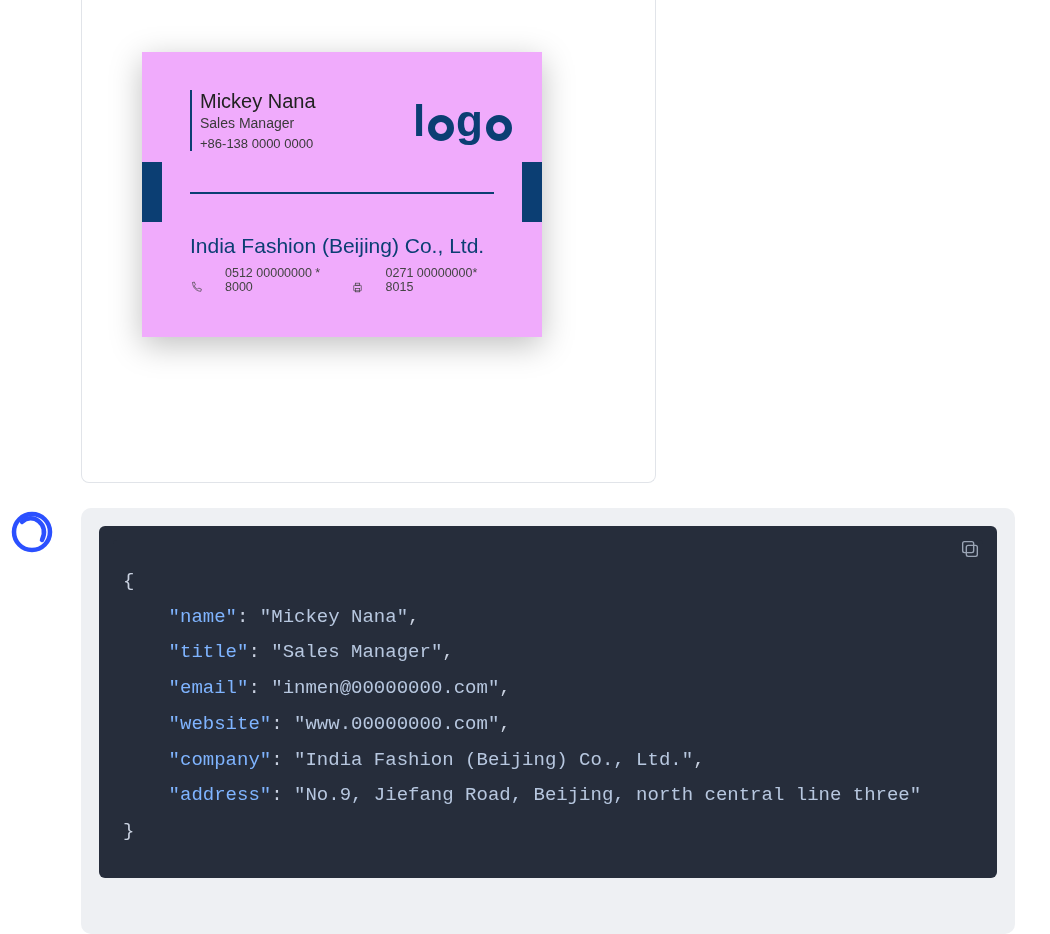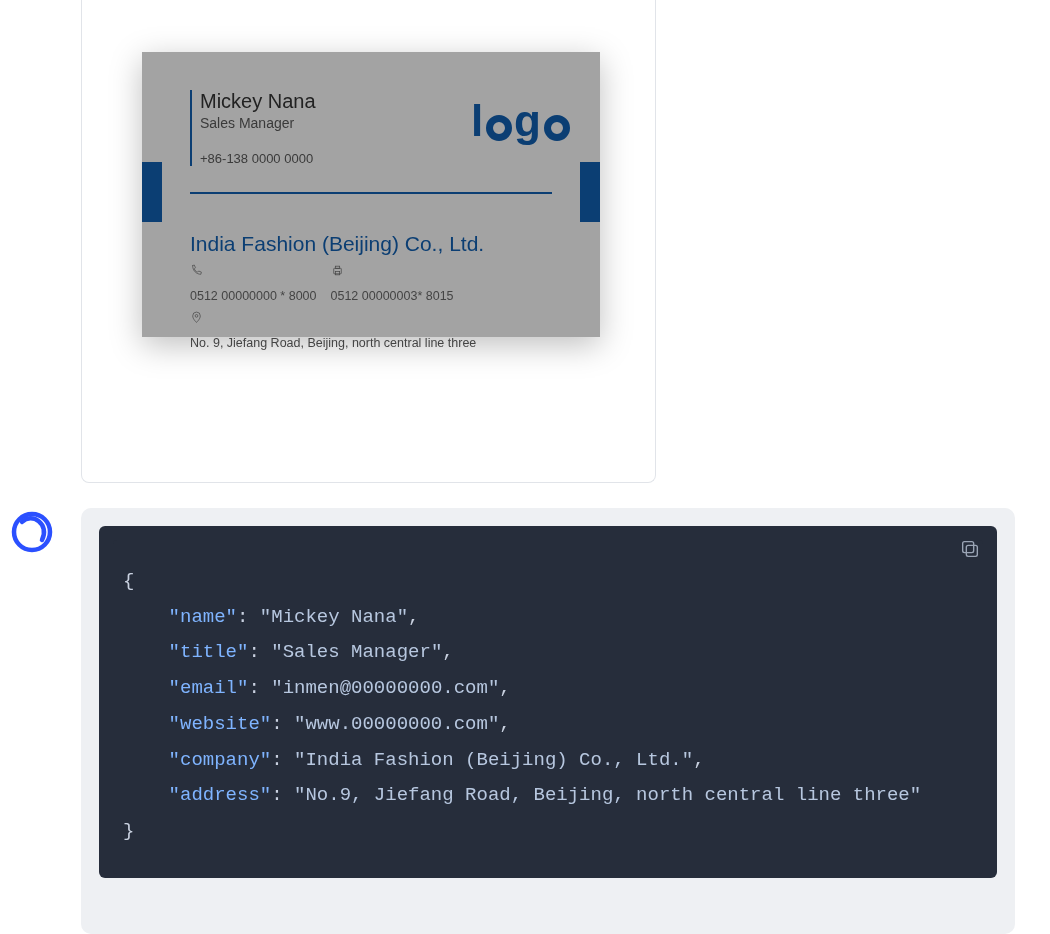--- a/index.html
+++ b/index.html
@@ -18,41 +18,41 @@
     height: 483px;
     border: 1px solid #e1e4e9;
     border-top: none;
     border-radius: 0 0 8px 8px;
     background: #fff;
   }
   .card-wrap {
     position: absolute;
     left: 60px;
     top: 52px;
-    width: 458px;
+    width: 400px;
     height: 285px;
-    background: #a3a3a3;
+    background: #f0abfc;
     box-shadow: 0 8px 30px rgba(0,0,0,0.25);
     display: flex;
     flex-direction: column;
   }
   .card-top {
     position: relative;
     flex: 0 0 140px;
   }
   .name-block {
     position: absolute;
     left: 48px;
     top: 38px;
     border-left: 2px solid #0b3e73;
     padding-left: 8px;
   }
   .name-block .nm { font-size: 20px; color:#222; font-weight:400; }
   .name-block .ttl { font-size: 14px; color:#3a3a3a; margin-top: 2px; }
-  .name-block .ph { font-size: 13px; color:#3a3a3a; margin-top: 20px; }
+  .name-block .ph { font-size: 13px; color:#3a3a3a; margin-top: 5px; }
   .logo-text {
     position: absolute;
     right: 28px;
     top: 44px;
     font-size: 44px;
     font-weight: 600;
     color: #0b3e73;
     letter-spacing: -1px;
     display:flex;
     align-items:center;
@@ -81,21 +81,21 @@
     position:absolute;
     width: 20px; height: 60px;
     background:#0b3e73;
     top:-30px;
   }
   .card-mid .bar-l { left:0; }
   .card-mid .bar-r { right:0; }
   .card-bot { padding: 24px 48px 0 48px; margin-top: 16px; }
   .company { font-size: 21px; color:#0b3e73; font-weight:500; }
   .info-row { font-size:12.5px; color:#444; margin-top:8px; display:flex; gap:14px; }
-  .info-row .itm { display:flex; align-items:flex-start; gap:12px;flex-direction:column; }
+  .info-row .itm { display:flex; align-items:flex-end; gap:22px; }
   .ic { width:13px; height:13px; display:inline-flex; align-items:center; justify-content:center; }
   .ic svg { width:13px; height:13px; stroke:#444; fill:none; stroke-width:1.3; }
 
   .avatar {
     position:absolute;
     left: 10px;
     top: 510px;
     width: 44px; height:44px;
   }
   .avatar svg { width:44px; height:44px; }
@@ -174,32 +174,21 @@
           <span>0512 00000000 * 8000</span>
         </span>
         <span class="itm">
           <span class="ic">
               <svg viewBox="0 0 24 24">
                 <rect x="5" y="8" width="14" height="10" rx="1"></rect>
                 <rect x="8" y="4" width="8" height="4"></rect>
                 <rect x="8" y="14" width="8" height="6"></rect>
               </svg>
             </span>
-          <span>0512 00000003* 8015</span>
-        </span>
-      </div>
-      <div class="info-row">
-        <span class="itm">
-          <span class="ic">
-              <svg viewBox="0 0 24 24">
-                <path d="M12 21s7-6 7-12a7 7 0 10-14 0c0 6 7 12 7 12z"></path>
-                <circle cx="12" cy="9" r="2.5"></circle>
-              </svg>
-            </span>
-          <span>No. 9, Jiefang Road, Beijing, north central line three</span>
+          <span>0271 00000000* 8015</span>
         </span>
       </div>
     </div>
   </div>
 </div>
 
 <div class="avatar">
   <svg viewBox="0 0 44 44">
     <circle cx="22" cy="22" r="18" fill="none" stroke="#2b50ff" stroke-width="4.5"></circle>
     <path d="M12 12 C22 2, 40 14, 32 30" fill="none" stroke="#2b50ff" stroke-width="4.5" stroke-linecap="round"></path>

